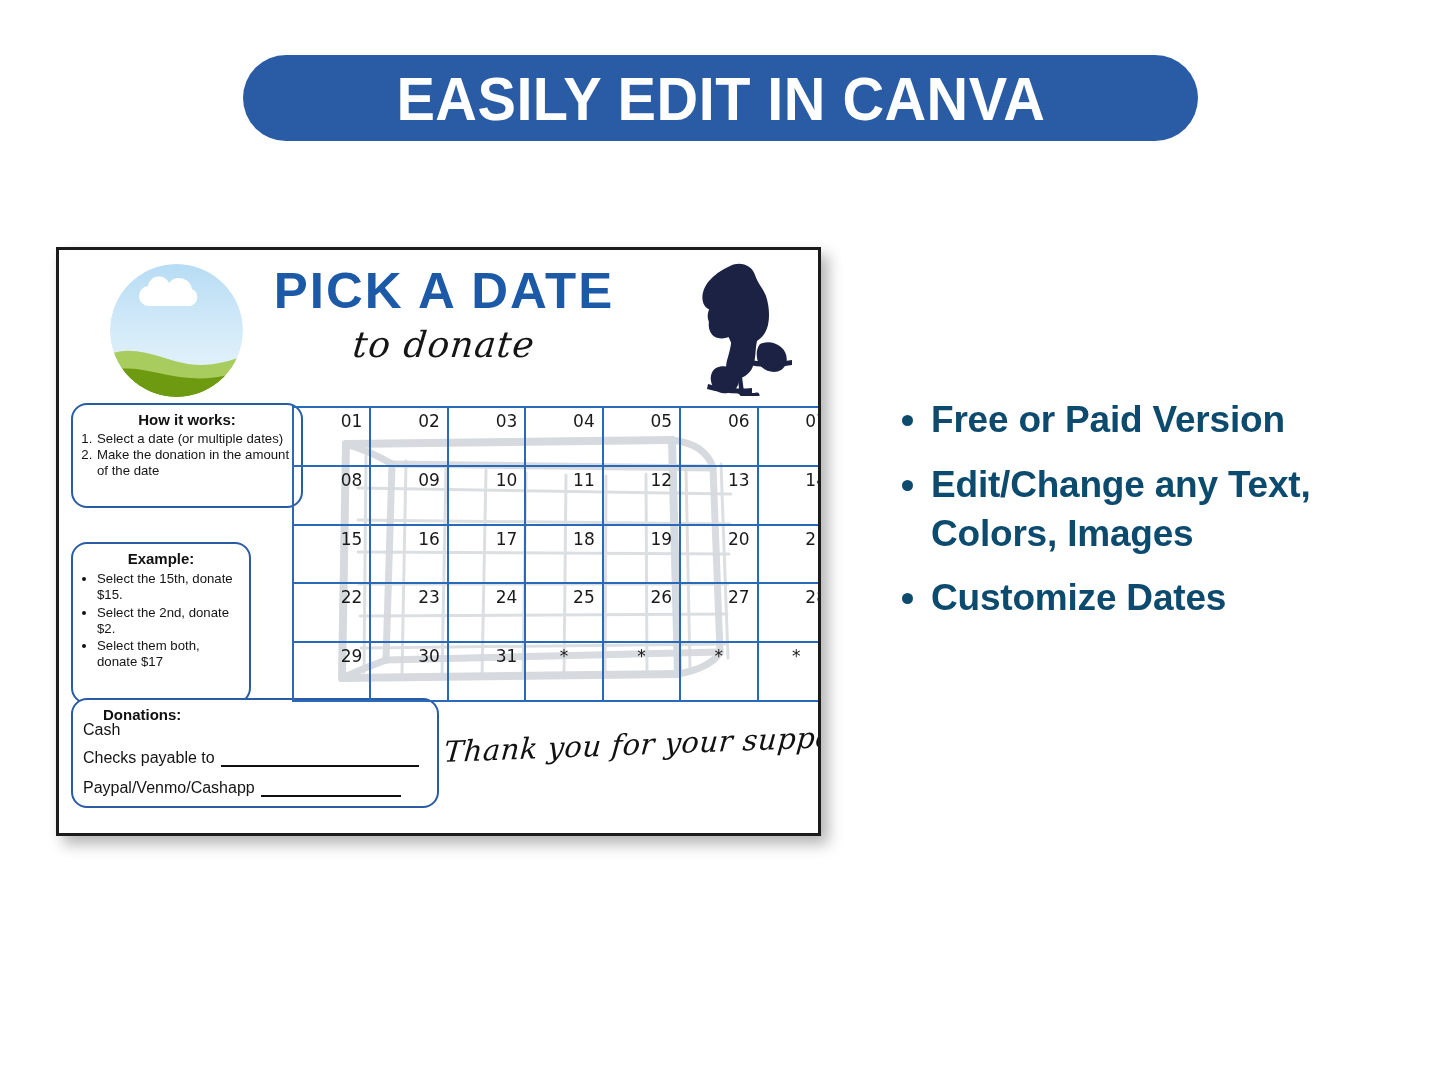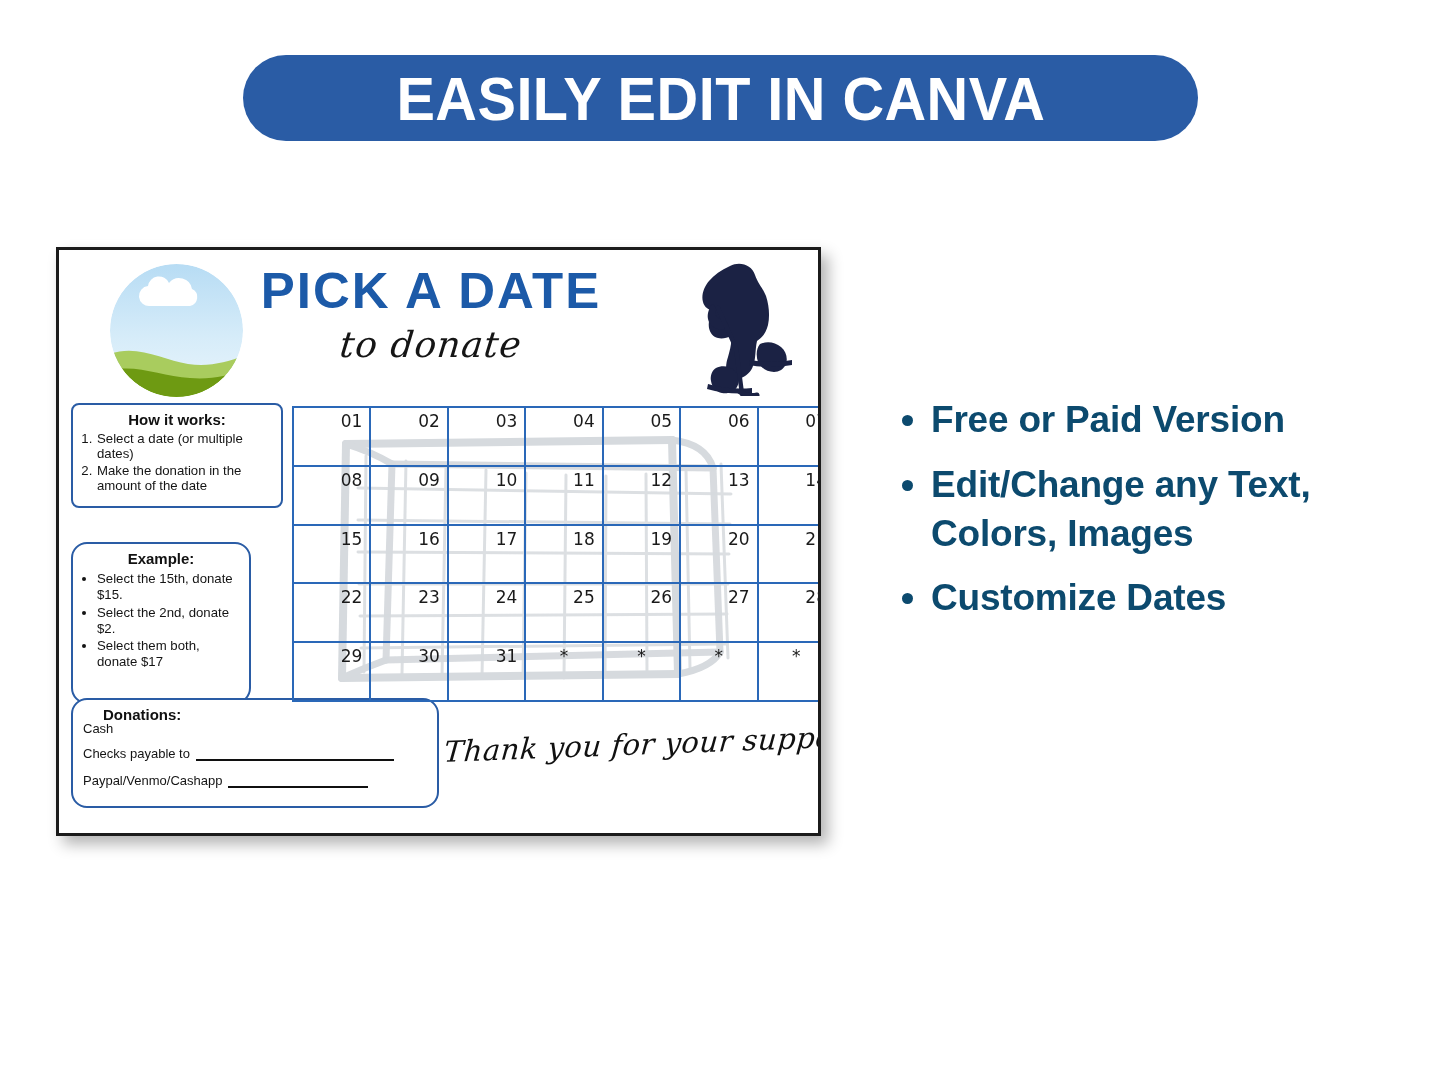--- a/index.html
+++ b/index.html
@@ -64,21 +64,21 @@
     position: absolute;
     left: 51px;
     top: 14px;
     width: 133px;
     height: 133px;
     border-radius: 50%;
     overflow: hidden;
   }
   .title-block {
     position: absolute;
-    left: 192px;
+    left: 205px;
     top: 15px;
     width: 360px;
     text-align: center;
   }
   #title-main {
     font-family: "Liberation Sans Narrow", "Liberation Sans", sans-serif;
     font-size: 50px;
     font-weight: 700;
     color: #1C5AA8;
     letter-spacing: 2px;
@@ -107,23 +107,22 @@
   .info-box {
     position: absolute;
     border: 2.5px solid #2A5CA5;
     border-radius: 16px;
     box-sizing: border-box;
     background: #ffffff;
   }
   #box-how {
     left: 12px;
     top: 153px;
-    width: 212px;
+    width: 232px;
     height: 105px;
-    border-radius: 8px;
   }
   #box-example {
     left: 12px;
     top: 292px;
     width: 180px;
     height: 162px;
   }
   #box-donations {
     left: 12px;
     top: 448px;
@@ -153,21 +152,21 @@
     padding-left: 20px;
     font-size: 13.2px;
     line-height: 1.2;
     color: #141414;
     list-style-type: disc;
   }
   ul.example-list li { margin-bottom: 2px; }
 
   
   .don-row {
-    font-size: 13px;
+    font-size: 16px;
     color: #141414;
     margin: 0 0 0 10px;
     display: flex;
     align-items: flex-end;
     white-space: nowrap;
   }
   #don-cash { margin-top: -2px; }
   #don-checks { margin-top: 10px; }
   #don-digital { margin-top: 12px; }
   .rule {

